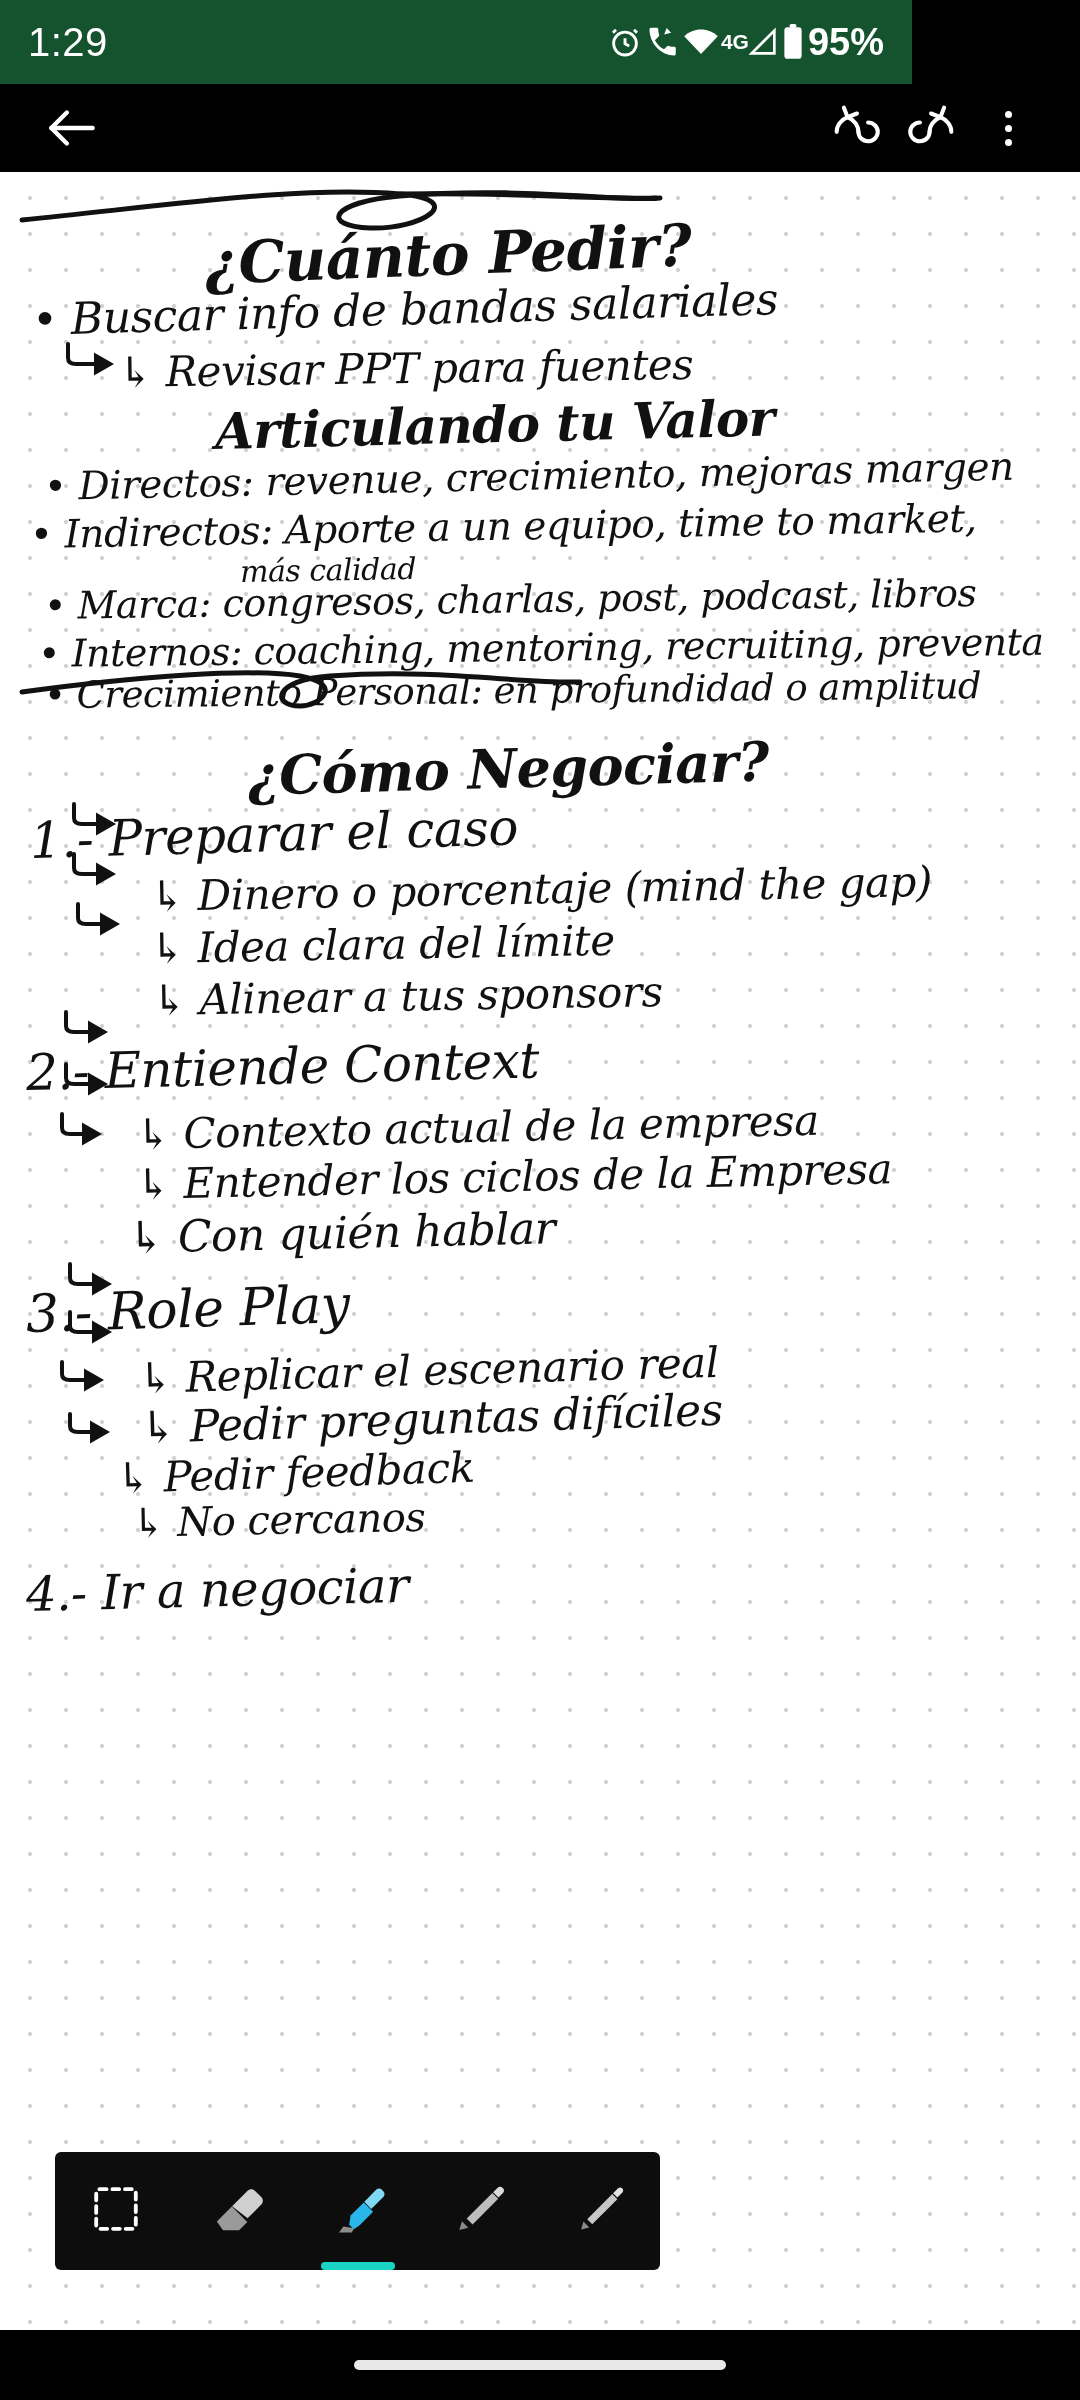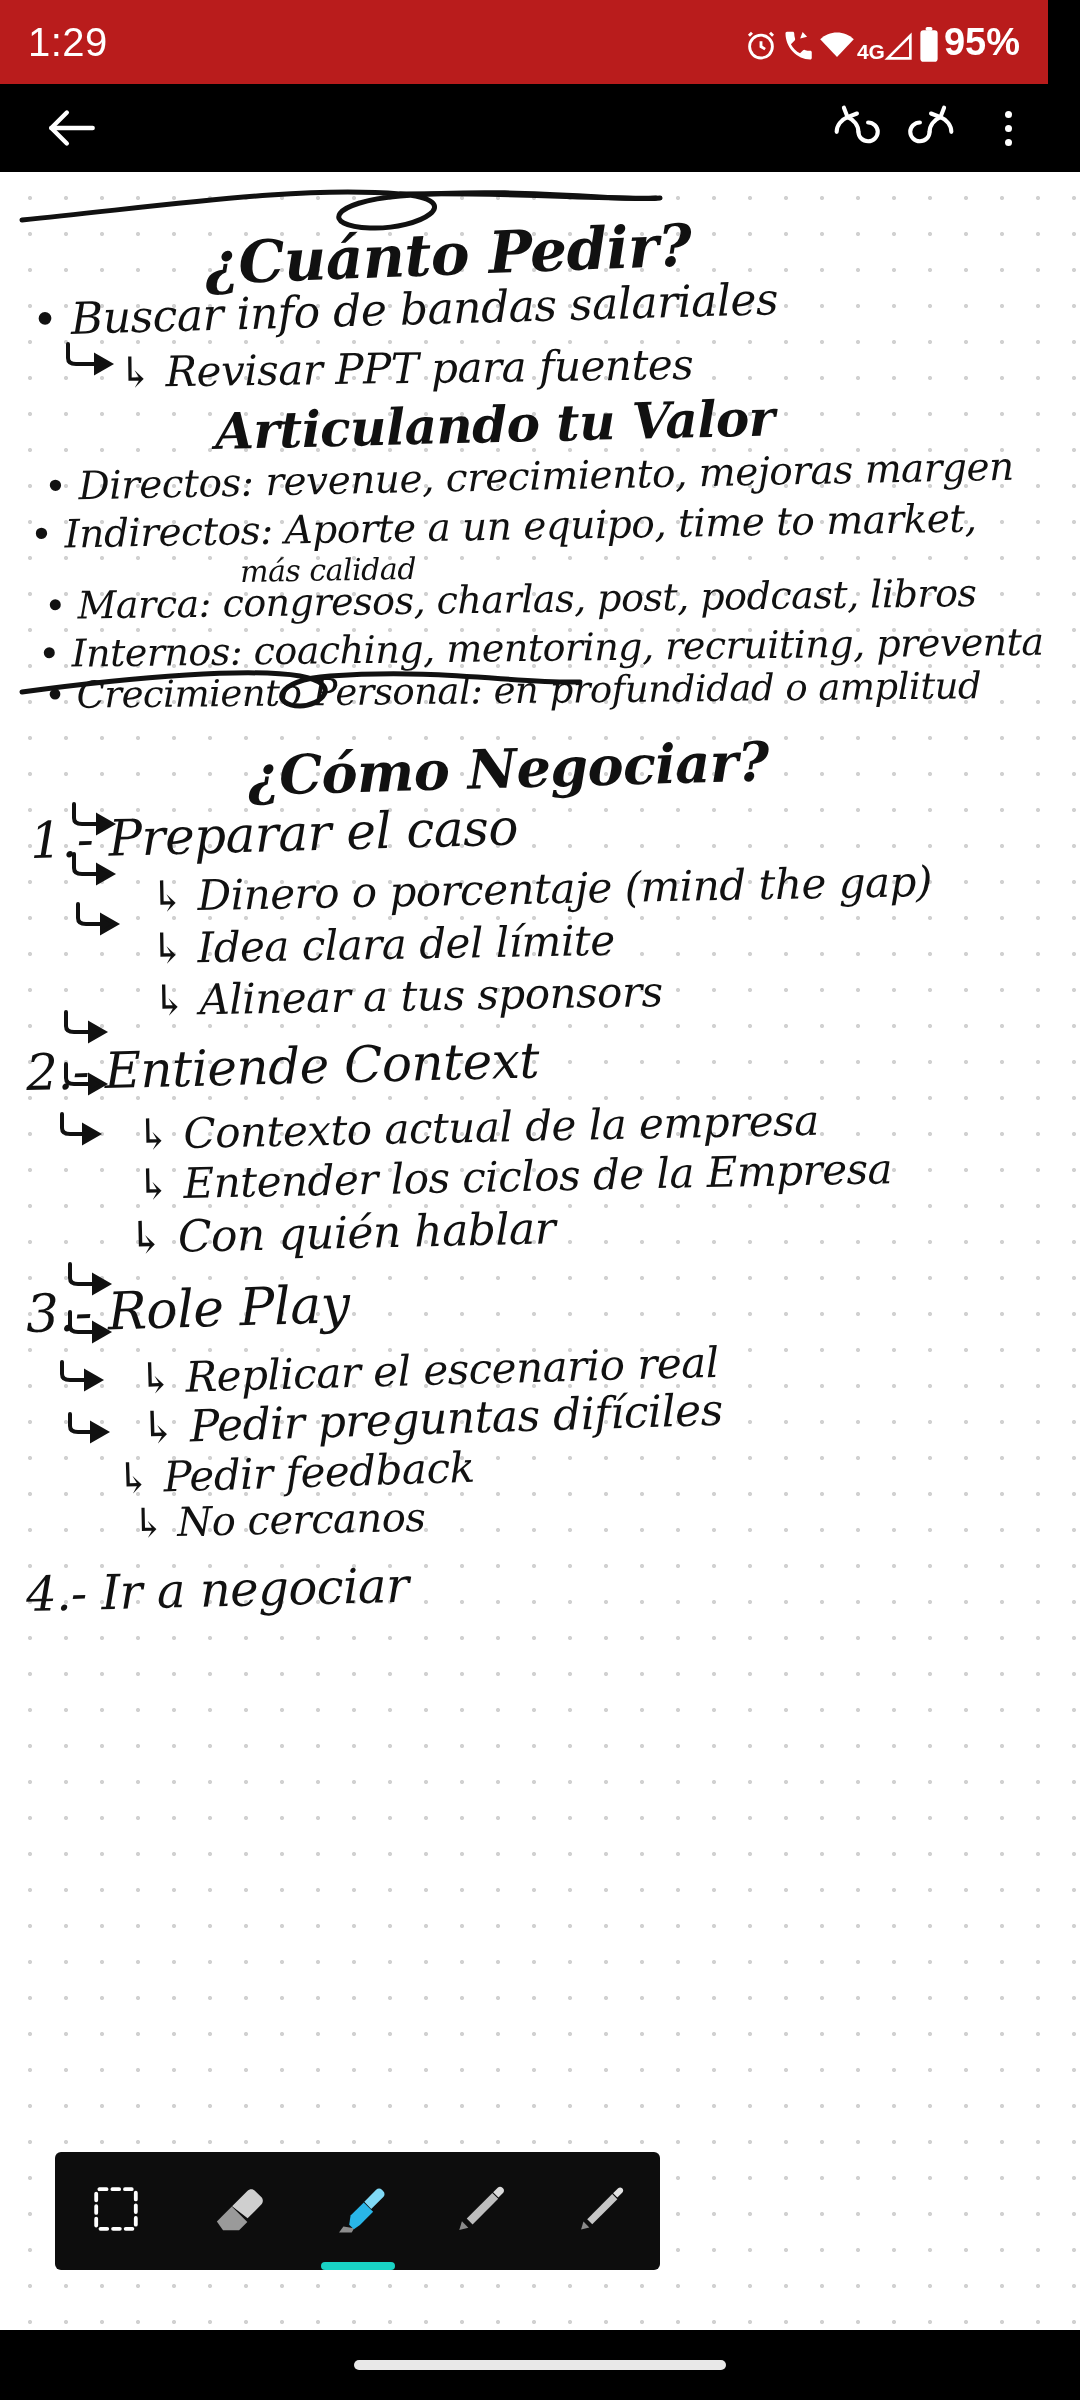--- a/index.html
+++ b/index.html
@@ -11,32 +11,32 @@
   }
   #screen {
     position: relative;
     width: 1080px; height: 2400px;
     background: #000;
   }
 
   
   .status-bar {
     position: absolute; top: 0; left: 0;
-    width: 1048px; height: 84px;
-    background: #b91c1c;
+    width: 912px; height: 84px;
+    background: #14532d;
     display: flex; align-items: center;
     padding: 12px 28px;
     color: #fff;
   }
   .status-clock {
     font-size: 40px; font-weight: 400; letter-spacing: .5px;
   }
   .status-spacer { flex: 1; }
   .status-icons {
-    display: flex; align-items: flex-end; gap: 1px;
+    display: flex; align-items: center; gap: 1px;
   }
   .status-icons svg { display: block; }
   .net-label {
     font-size: 21px; font-weight: 700; margin-right: -4px;
   }
   .battery-pct {
     font-size: 38px; font-weight: 700; margin-left: 2px;
   }
 
   

